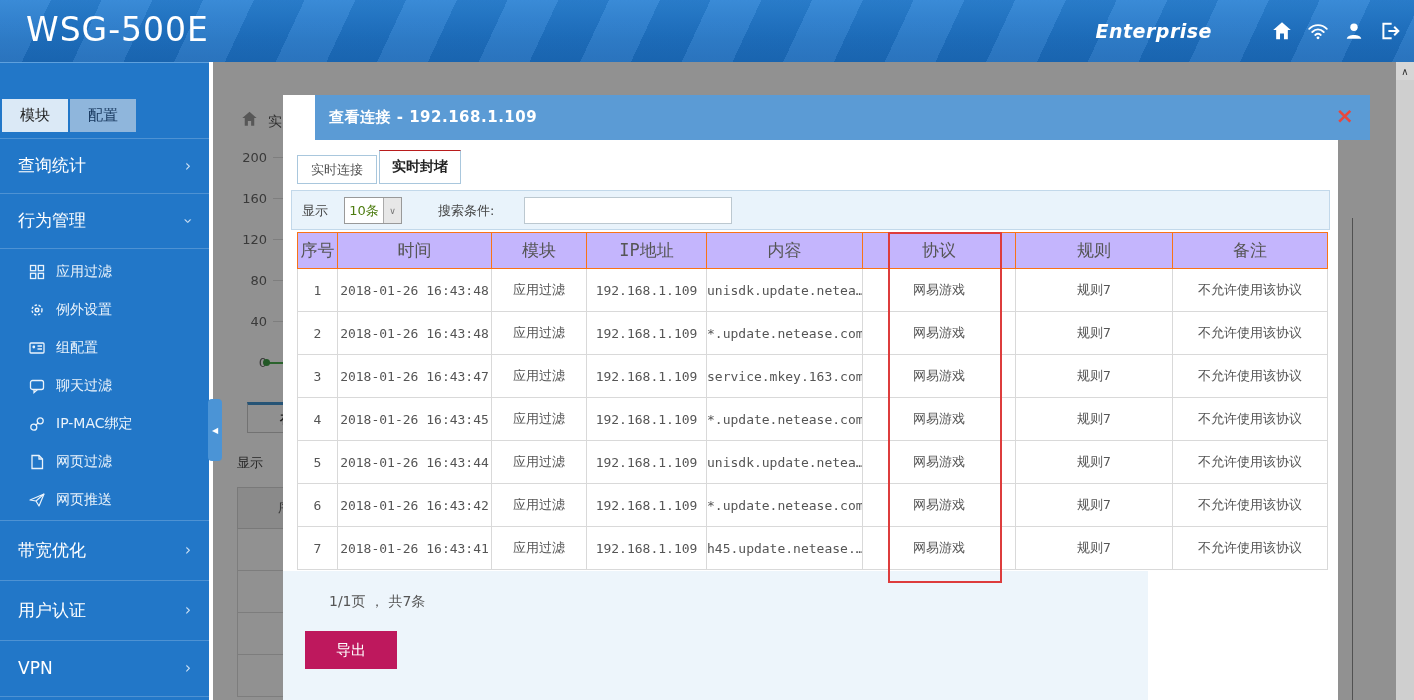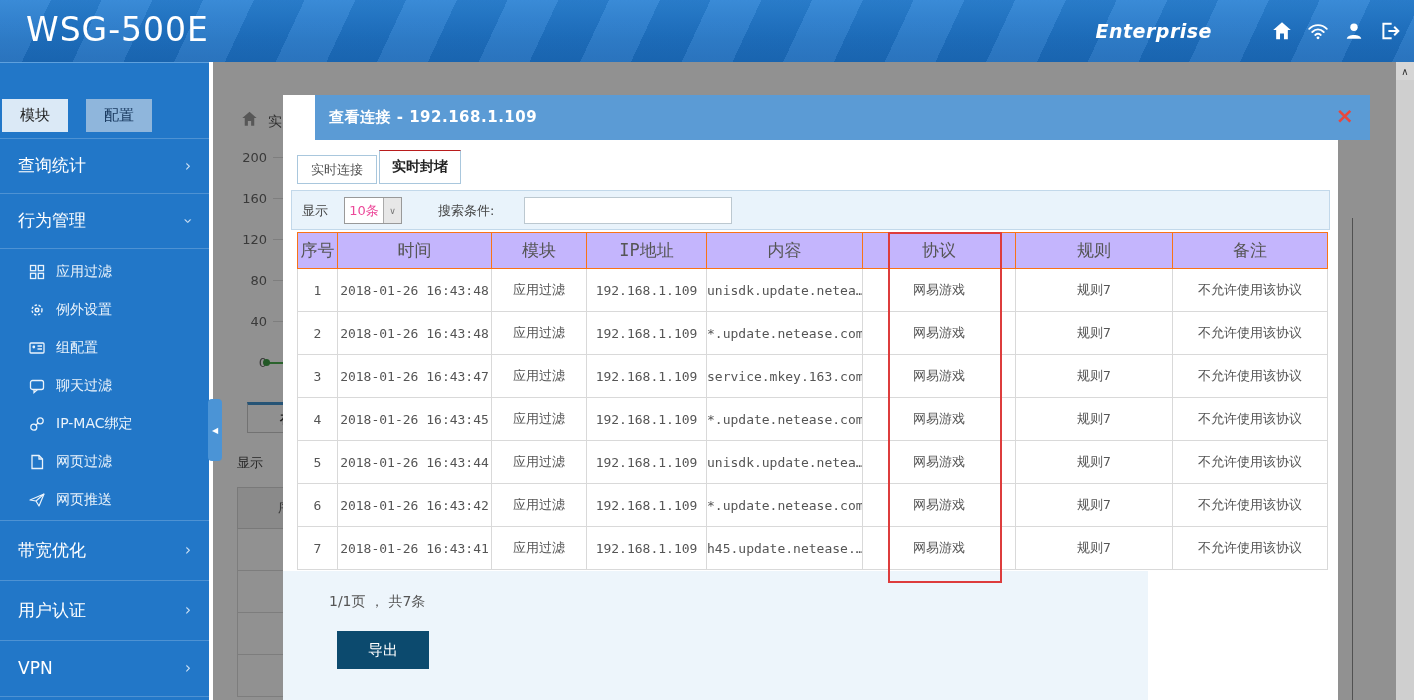--- a/index.html
+++ b/index.html
@@ -16,21 +16,21 @@
   .topbar-right { position:absolute; right:12px; top:0; height:62px; display:flex; align-items:center; gap:12px;font-style:italic; }
   .edition { color:#fff; font-size:19px; font-weight:bold; margin-right:46px; letter-spacing:0.5px; }
   .tb-icon { width:24px; height:24px; display:flex; align-items:center; justify-content:center; cursor:pointer; }
 
   
   .sidebar { position:absolute; left:0; top:62px; width:209px; height:638px; background:#2277c8; border-top:1px solid #5ea0dd; z-index:10; }
   .side-strip { position:absolute; left:209px; top:62px; width:4px; height:638px; background:#ffffff; z-index:11; }
   .side-tabs { position:absolute; left:2px; top:36px; display:flex; }
   .side-tab { height:33px; padding:0 18px; font-size:15px; display:flex; align-items:center; justify-content:center; cursor:pointer; }
   .side-tab.active { background:#dbe9f6; color:#222; }
-  .side-tab.inactive { background:#8fb6dc; color:#16365c; margin-left:18px;font-family:Liberation Mono, monospace; }
+  .side-tab.inactive { background:#8fb6dc; color:#16365c; margin-left:2px;font-family:Liberation Mono, monospace; }
   .side-section { position:absolute; left:0; width:209px; display:flex; align-items:center; justify-content:space-between; padding:0 18px; color:#fff; cursor:pointer; }
   .side-section .label { font-size:17px; }
   .sep { position:absolute; left:0; width:209px; height:1px; background:#4e92d3; }
   .arrow { font-size:15px; color:#cfe2f5; }
   .arrow.down { display:inline-block; transform:rotate(90deg); }
   .submenu-item { position:absolute; left:0; width:209px; height:38px; display:flex; align-items:center; padding-left:28px; color:#eaf3fb; font-size:14px; cursor:pointer; }
   .submenu-item .mi { width:18px; height:18px; margin-right:10px; display:flex; align-items:center; justify-content:center; }
 
   
   .content { position:absolute; left:213px; top:62px; width:1183px; height:638px; background:#ffffff; overflow:hidden; }
@@ -59,40 +59,40 @@
   .modal-title { color:#fff; font-size:15px; font-weight:bold; margin-left:14px; letter-spacing:0.5px; }
   .modal-close { position:absolute; right:16px; top:10px; color:#e8473e; font-size:22px; font-weight:bold; line-height:22px; cursor:pointer; }
 
   .mtab { position:absolute; height:29px; top:60px; background:#fff; border:1px solid #a9c7dd; font-size:13px; color:#555; display:flex; align-items:center; justify-content:center; cursor:pointer; }
   .mtab.t1 { left:14px; width:80px; }
   .mtab.t2 { left:96px; width:82px; height:34px; top:55px; border-top:1px solid #b91c1c; font-size:14px; font-weight:bold; color:#222; }
 
   .mtoolbar { position:absolute; left:8px; top:95px; width:1039px; height:40px; background:#e9f3fb; border:1px solid #c2d8ea; }
   .mtoolbar .show-label { position:absolute; left:10px; top:11px; font-size:13px; color:#444; }
   .pagesize { position:absolute; left:52px; top:6px; width:58px; height:27px; background:#fff; border:1px solid #999; display:flex; cursor:pointer; }
-  .pagesize .val { flex:1; font-size:13px; color:#ec4899; display:flex; align-items:center; justify-content:center; }
+  .pagesize .val { flex:1; font-size:13px; color:#4d7c0f; display:flex; align-items:center; justify-content:center; }
   .pagesize .btn { width:18px; background:#e7e7e7; border-left:1px solid #aaa; color:#777; font-size:9px; display:flex; align-items:center; justify-content:center; }
   .search-label { position:absolute; left:146px; top:11px; font-size:13px; color:#444; }
   .search-input { position:absolute; left:232px; top:6px; width:208px; height:27px; border:1px solid #bcc8d0; background:#fff; font-size:13px; padding:0 6px; outline:none; }
 
   table.mtable { position:absolute; left:14px; top:137px; width:1030px; border-collapse:collapse; table-layout:fixed; font-family:"DejaVu Sans Mono","DejaVu Sans",monospace; }
   .mtable th { height:36px; background:#c4b5fd; border:1px solid #f97316; font-size:17px; font-weight:normal; color:#555; }
   .mtable td { height:43px; border:1px solid #d9d9d9; font-size:13px; color:#555; text-align:center; background:#fff; overflow:hidden; white-space:nowrap; }
   .mtable th:nth-child(1), .mtable td:nth-child(1) { width:40px; }
   .mtable th:nth-child(2), .mtable td:nth-child(2) { width:154px; }
   .mtable th:nth-child(3), .mtable td:nth-child(3) { width:95px; }
   .mtable th:nth-child(4), .mtable td:nth-child(4) { width:120px; }
   .mtable th:nth-child(5), .mtable td:nth-child(5) { width:156px; }
   .mtable th:nth-child(6), .mtable td:nth-child(6) { width:153px; }
   .mtable th:nth-child(7), .mtable td:nth-child(7) { width:157px; }
   .mtable th:nth-child(8), .mtable td:nth-child(8) { width:155px; }
 
   .modal-footer { position:absolute; left:0; top:476px; width:865px; height:129px; background:#edf5fb; }
   .pagination { position:absolute; left:46px; top:22px; font-size:14px; color:#555; }
-  .export-btn { position:absolute; left:22px; top:60px; width:92px; height:38px; background:#0c4a6e; color:#fff; font-size:15px; border:none; cursor:pointer;margin-left:32px; }
+  .export-btn { position:absolute; left:22px; top:60px; width:92px; height:38px; background:#be185d; color:#fff; font-size:15px; border:none; cursor:pointer; }
 
   .red-rect { position:absolute; left:605px; top:137px; width:114px; height:351px; border:2px solid #dd3c3c; z-index:5; pointer-events:none; }
 </style>
 </head>
 <body>
 
 <div id="root">
 
   <div class="topbar">
     <div class="brand">WSG-500E</div>

